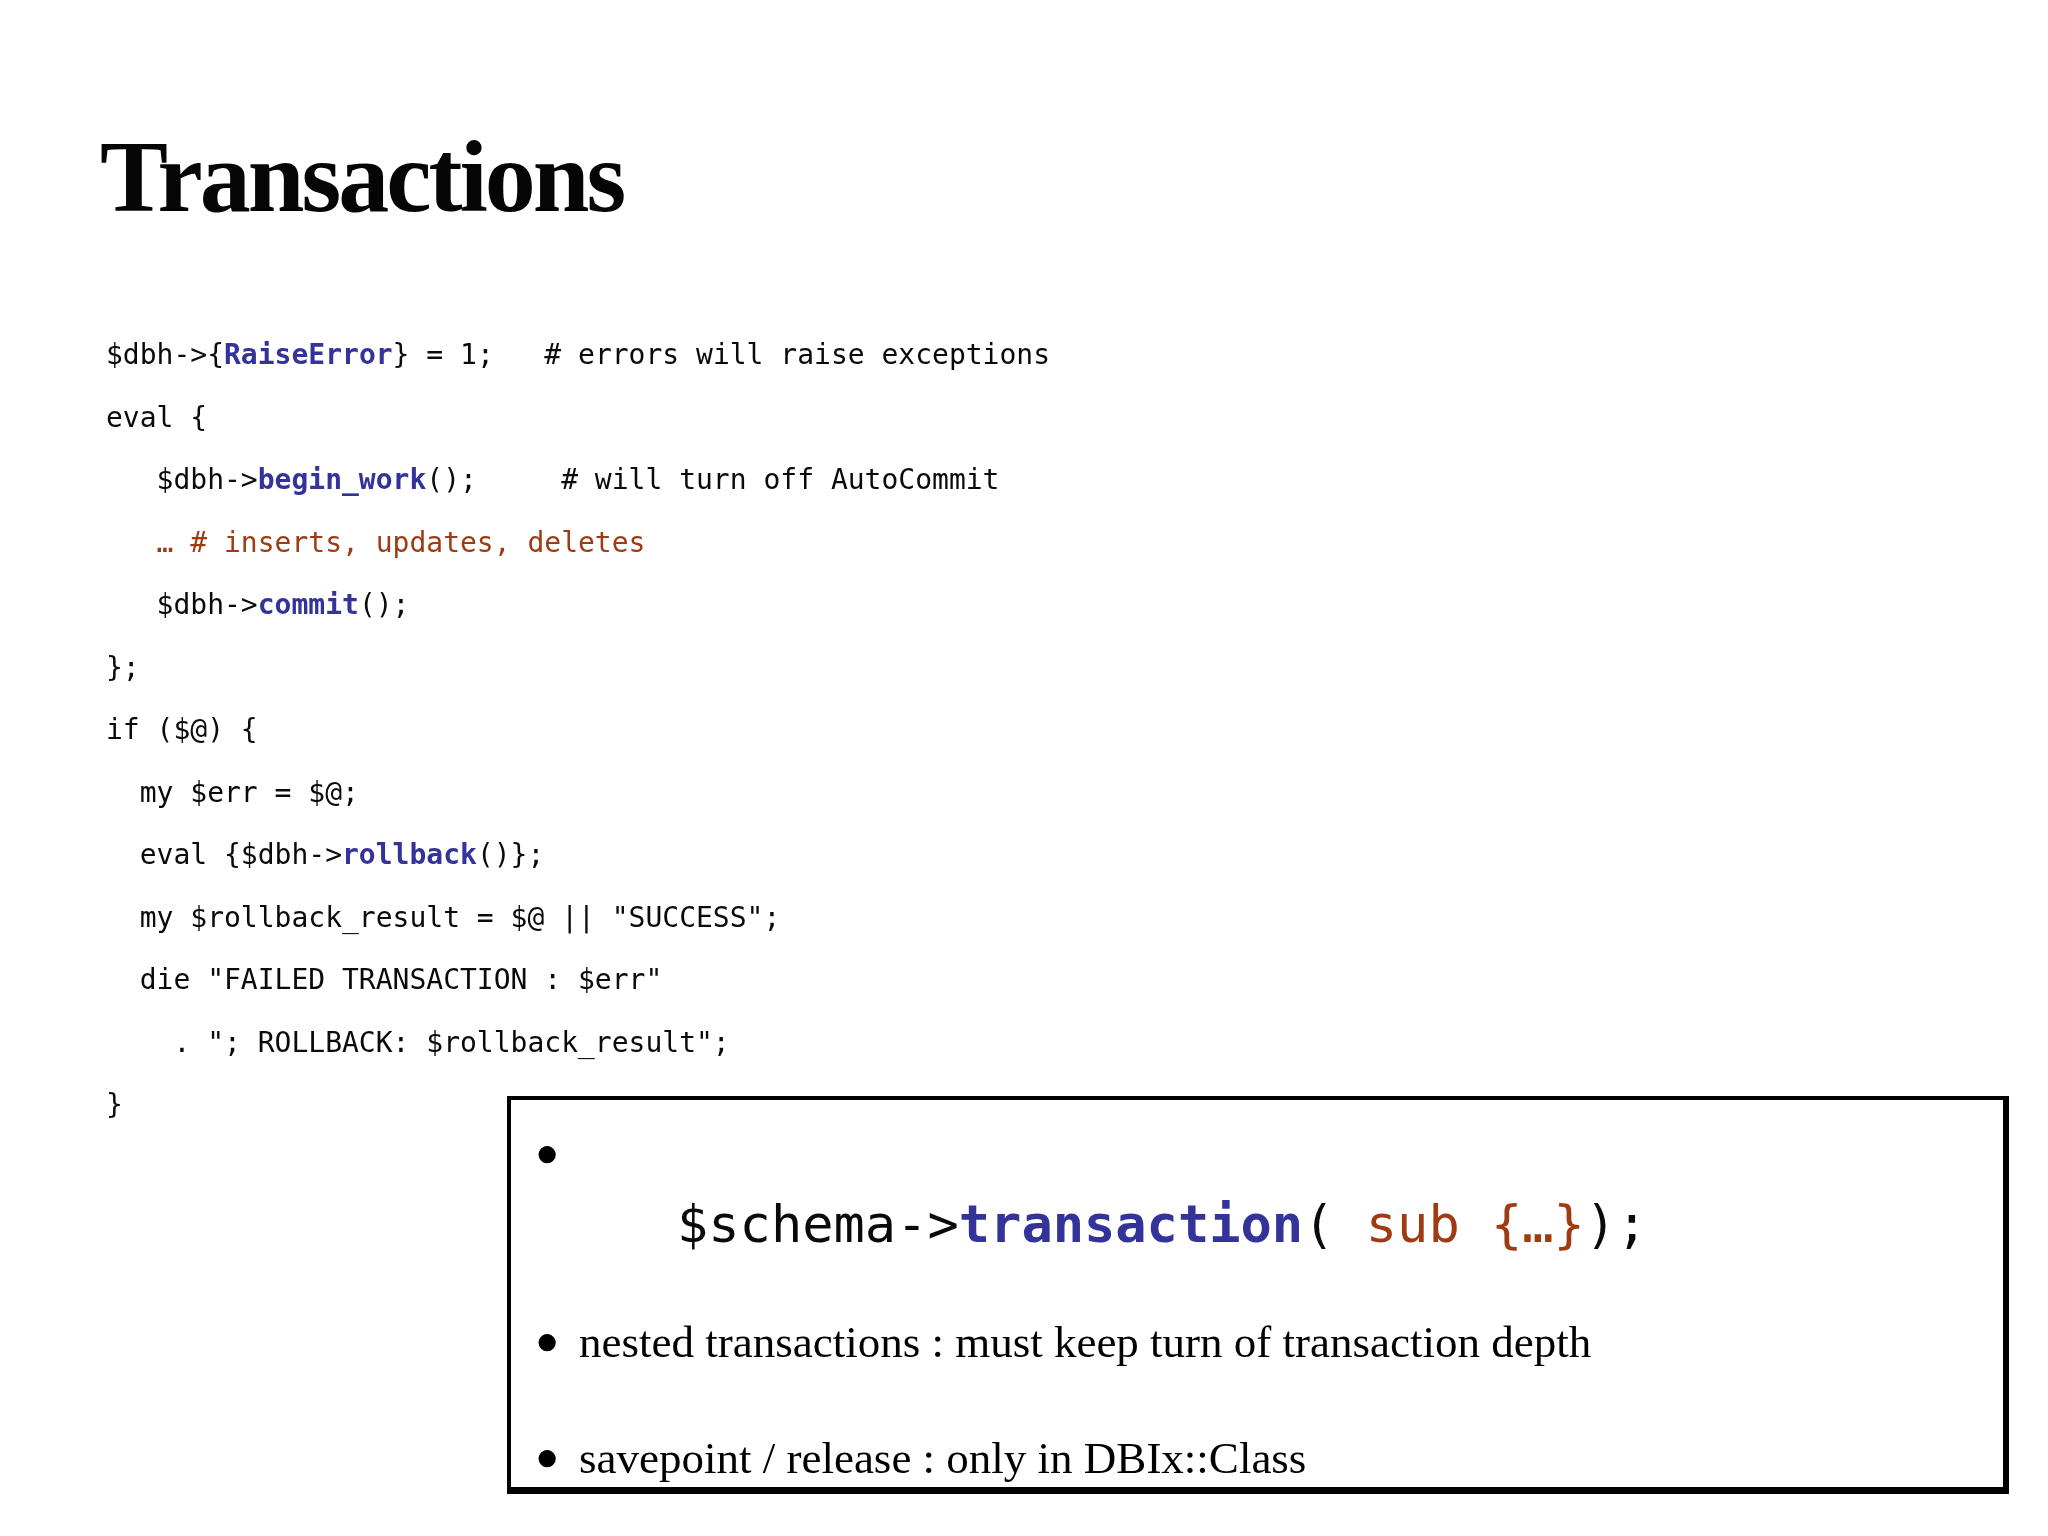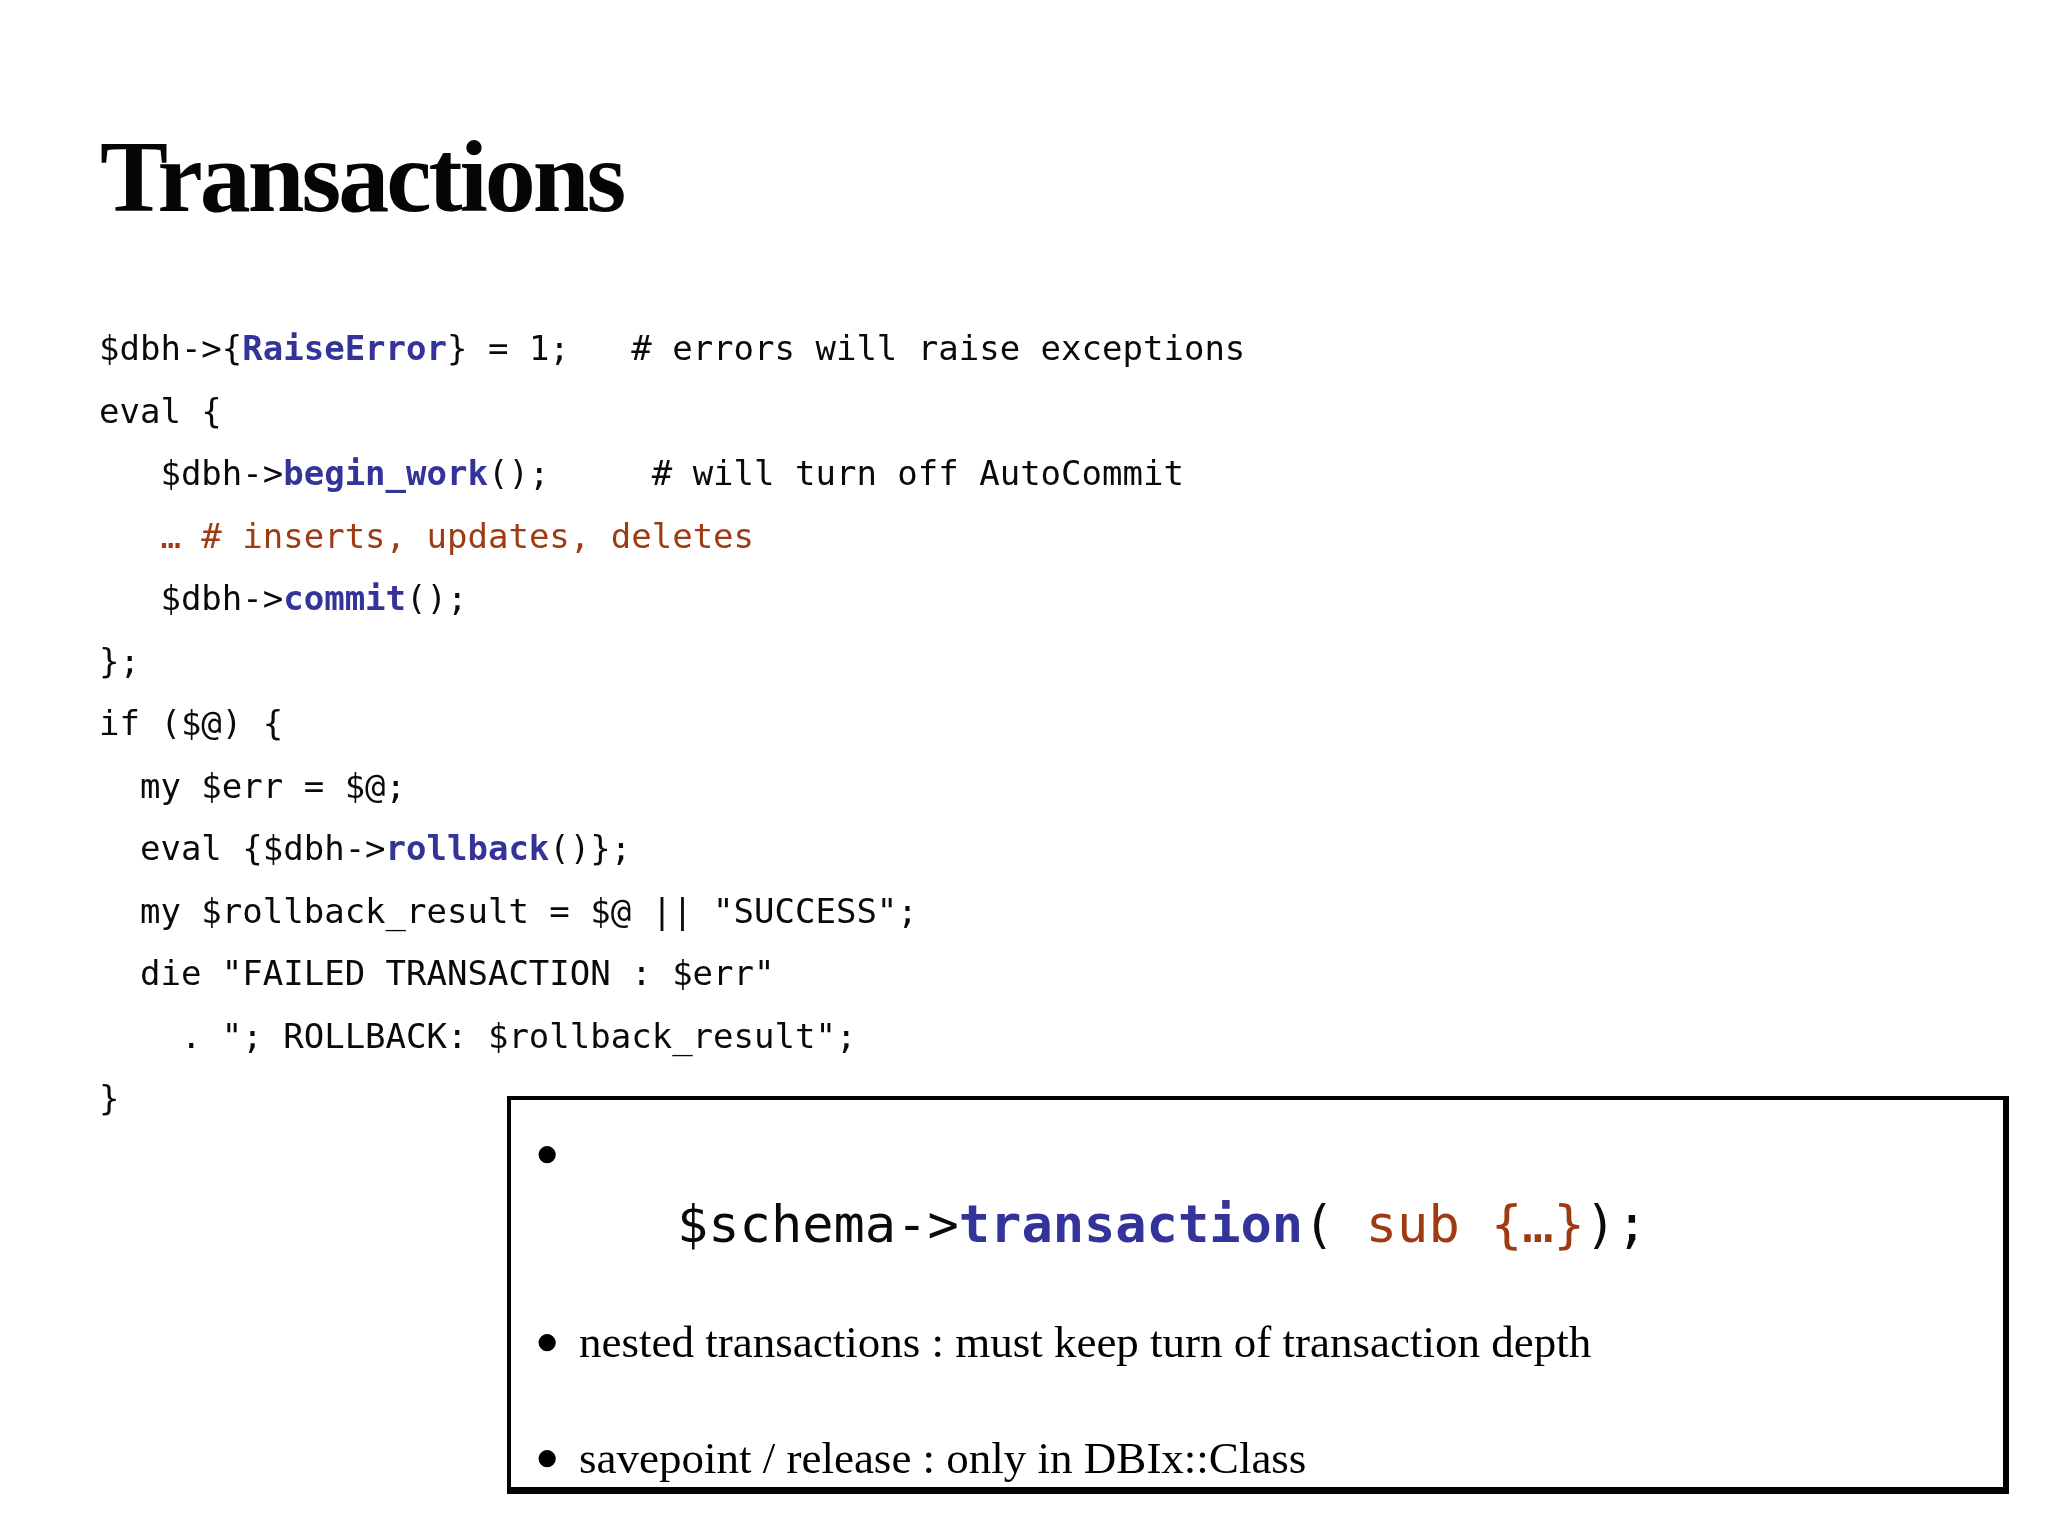--- a/index.html
+++ b/index.html
@@ -19,23 +19,23 @@
     font-family:"Liberation Serif", serif;
     font-weight:bold;
     font-size:102px;
     letter-spacing:-3px;
     line-height:1;
     color:#050505;
   }
   .code{
     position:absolute;
     left:96px;top:314px;
-    margin:3px;
+    margin:10px;
     font-family:"DejaVu Sans Mono", monospace;
-    font-size:34px;
+    font-size:28px;
     line-height:62.5px;
     white-space:pre;
     color:#0a0a0a;
   }
   .code-line{height:62.5px;}
   .k{color:var(--kw,#333399);font-weight:bold;}
   .c{color:var(--cm,#9e3b12);}
   .note-box{
     position:absolute;
     left:507px;top:1096px;

